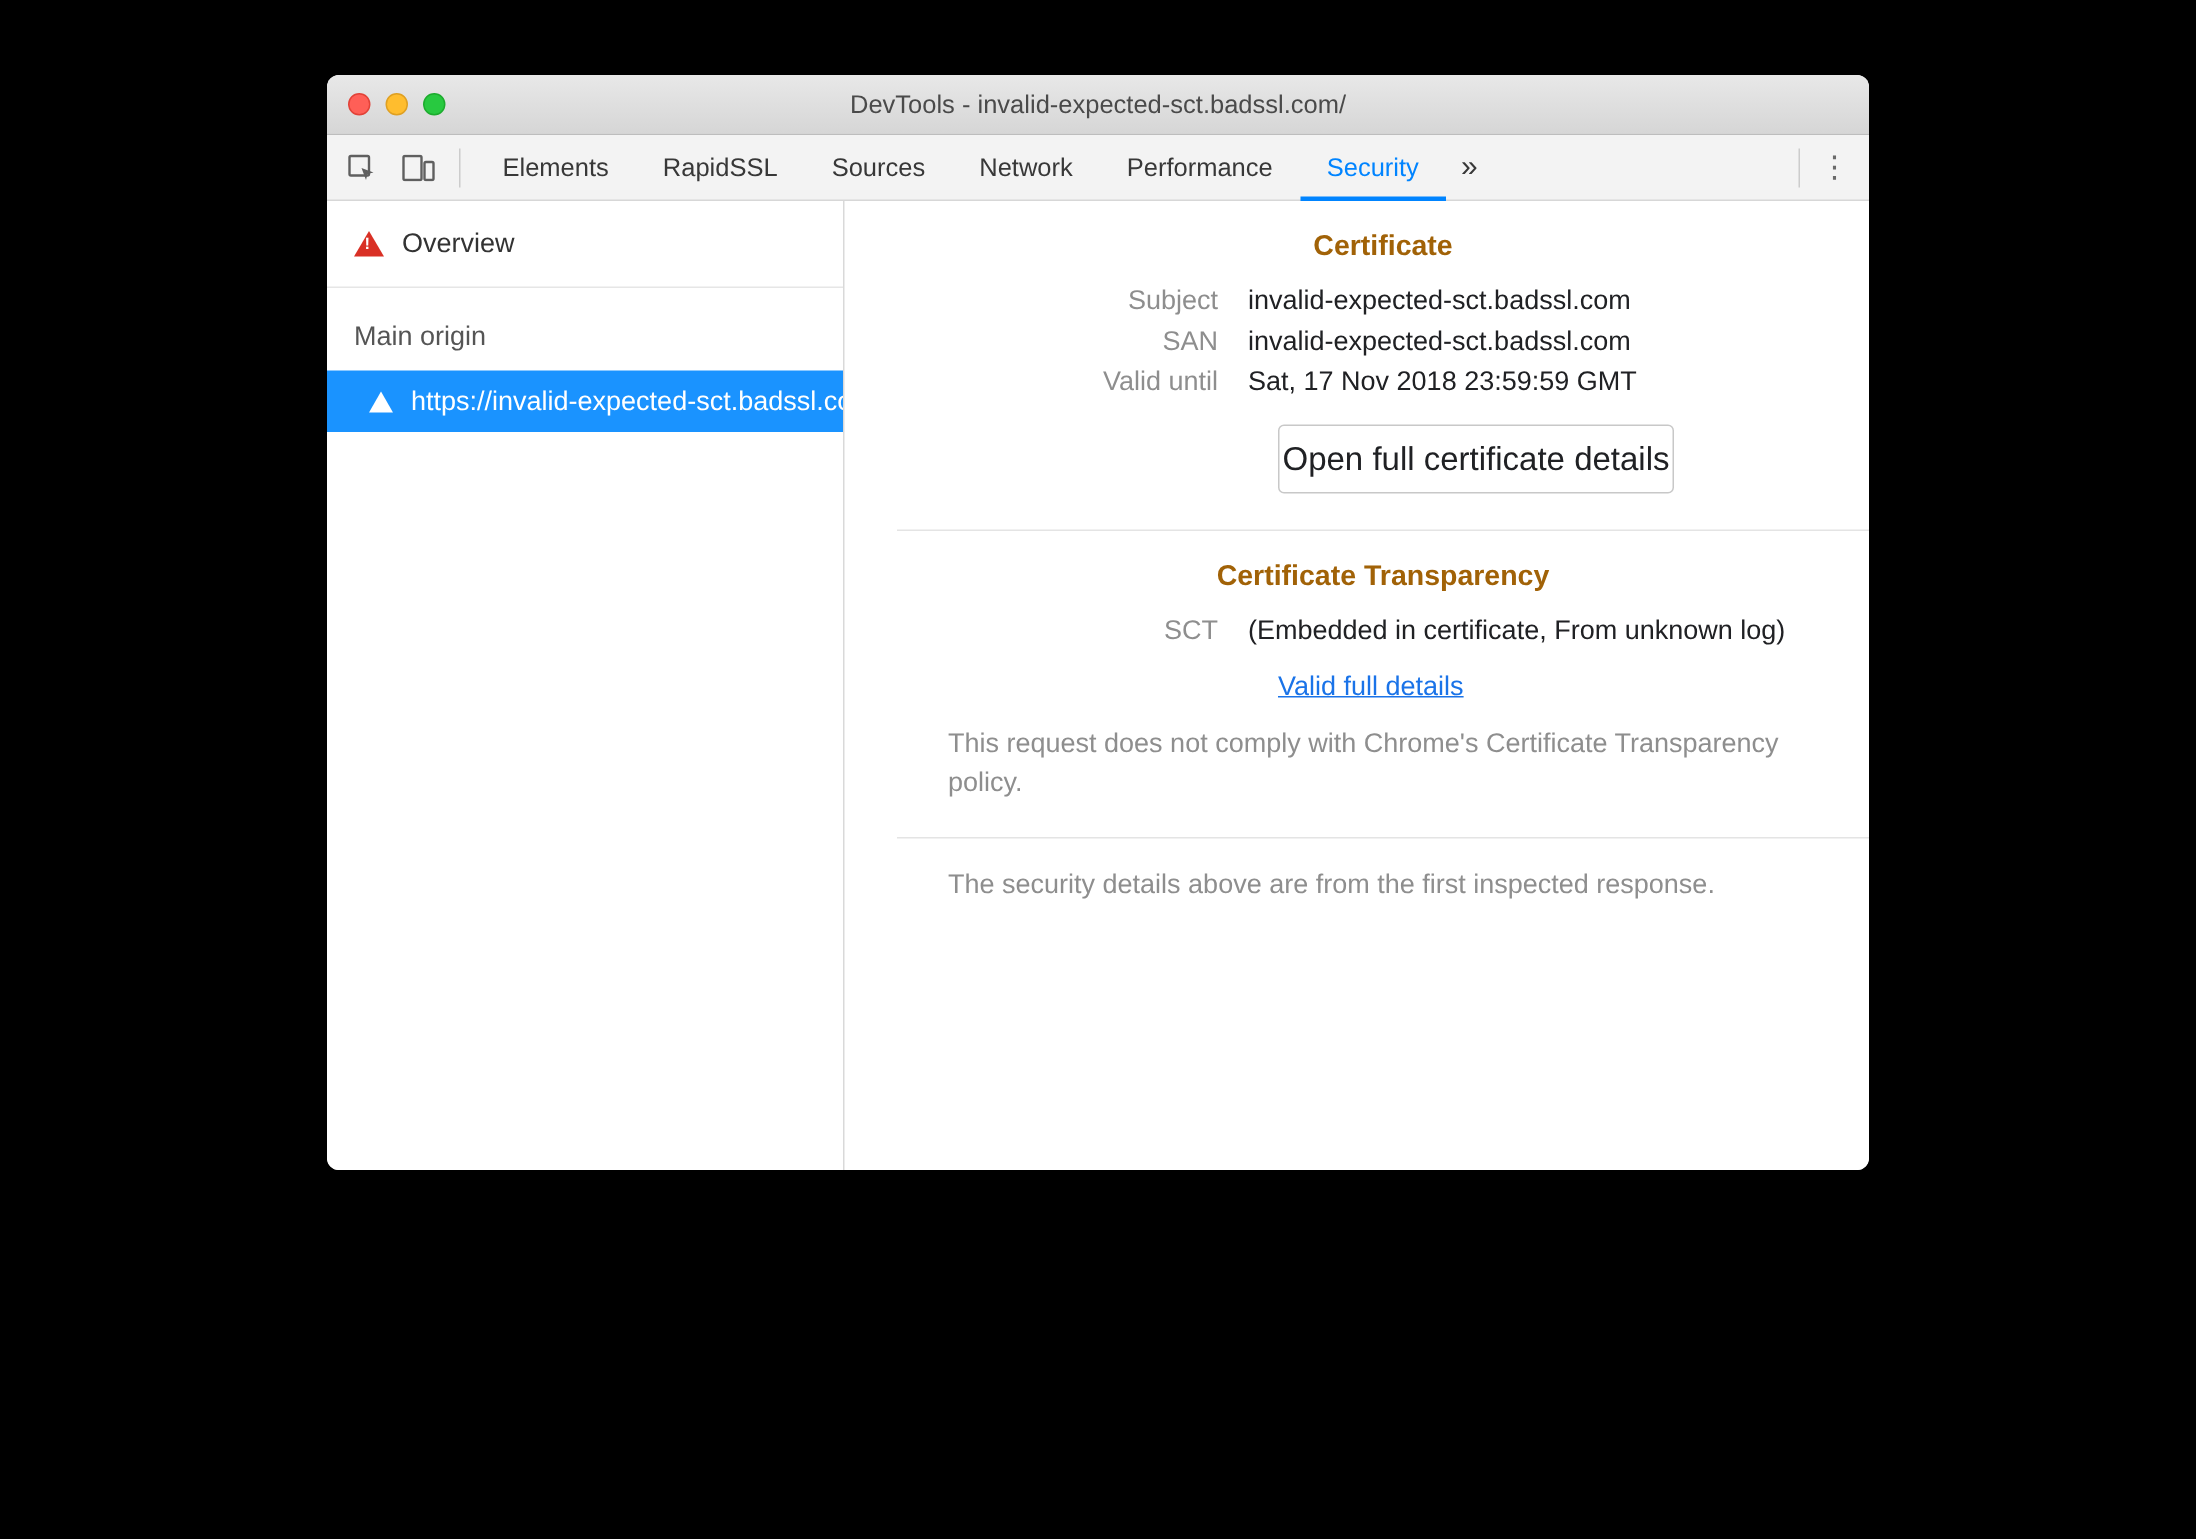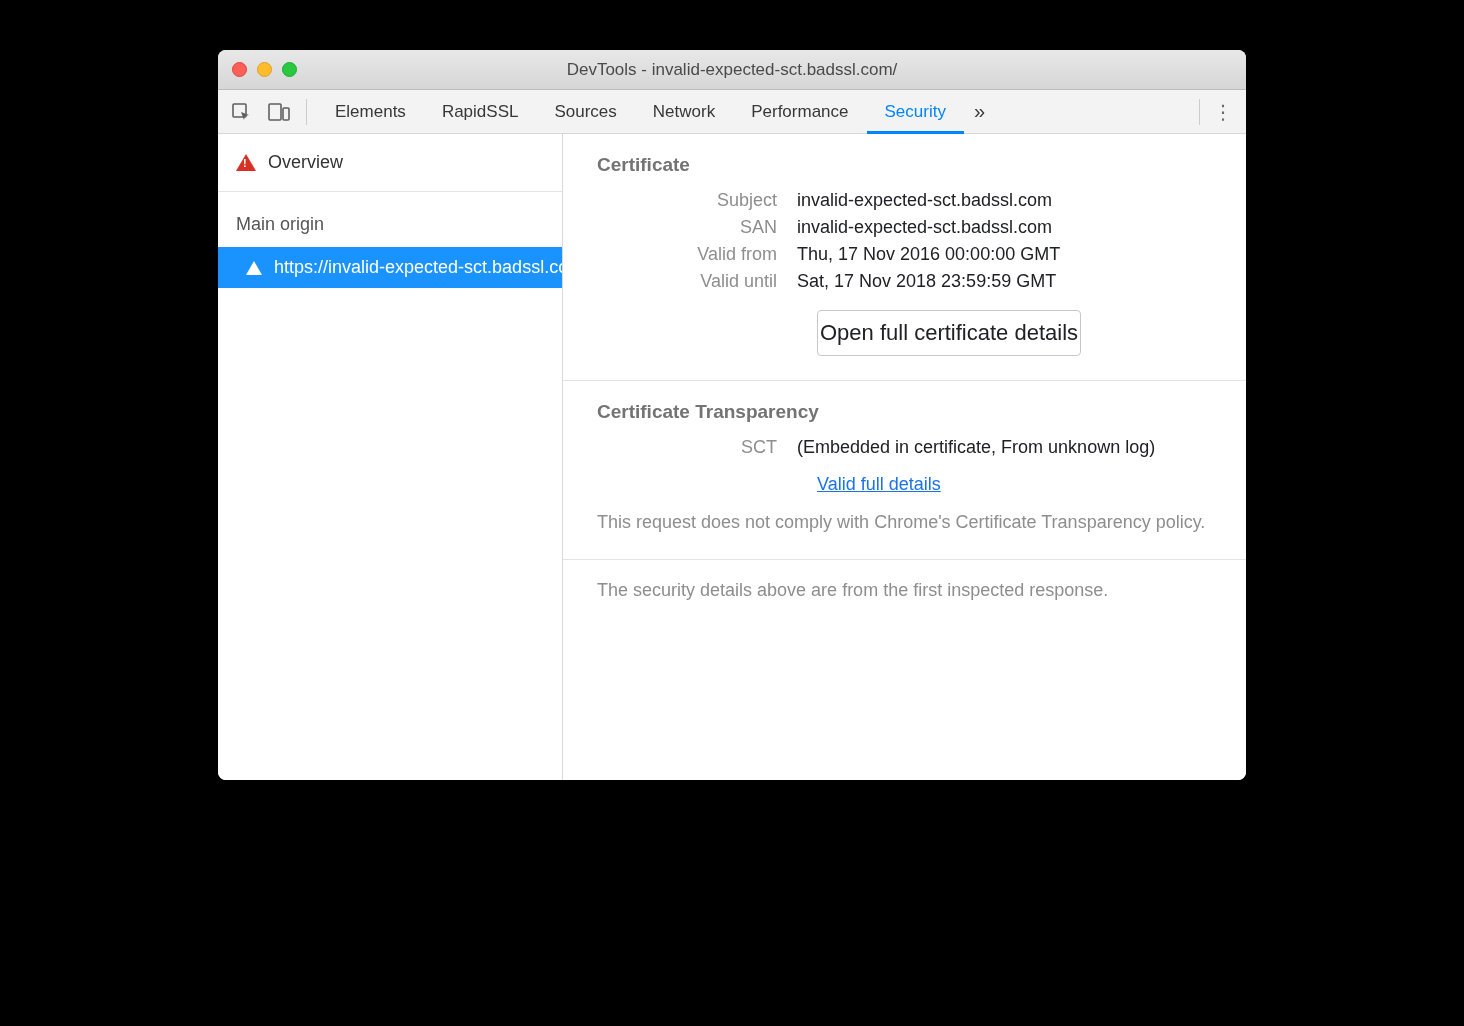--- a/index.html
+++ b/index.html
@@ -88,20 +88,21 @@
     width:34px; height:34px;
     display:flex; align-items:center; justify-content:center;
     color:#6a6a6a; cursor:pointer;
     font-size: 20px;
     letter-spacing: 0;
   }
   .body {
     flex:1;
     display:flex;
     overflow:hidden;
+    gap:35px;
   }
   .sidebar {
     width: 345px;
     border-right: 1px solid #d9d9d9;
     background:#fff;
     display:flex; flex-direction:column;
   }
   .overview {
     display:flex; align-items:center;
     padding: 18px 18px;
@@ -149,22 +150,23 @@
     overflow:auto;
     background:#fff;
   }
   .section{
     padding: 20px 34px 24px 34px;
     border-bottom:1px solid #e4e4e4;
   }
   .sec-title{
     font-size: 19px;
     font-weight: 600;
-    color:#737373;
+    color:#a16207;
     margin-bottom: 14px;
+    text-align: center;
   }
   .kv-row{
     display:flex;
     align-items:baseline;
     margin: 6px 0;
     font-size: 18px;
   }
   .kv-label{
     width: 200px;
     text-align:right;
@@ -263,24 +265,20 @@
         <div class="sec-title">Certificate</div>
         <div class="kv-row">
           <div class="kv-label">Subject</div>
           <div class="kv-value">invalid-expected-sct.badssl.com</div>
         </div>
         <div class="kv-row">
           <div class="kv-label">SAN</div>
           <div class="kv-value">invalid-expected-sct.badssl.com</div>
         </div>
         <div class="kv-row">
-          <div class="kv-label">Valid from</div>
-          <div class="kv-value">Thu, 17 Nov 2016 00:00:00 GMT</div>
-        </div>
-        <div class="kv-row">
           <div class="kv-label">Valid until</div>
           <div class="kv-value">Sat, 17 Nov 2018 23:59:59 GMT</div>
         </div>
         <button class="btn">Open full certificate details</button>
       </div>
 
       <div class="section">
         <div class="sec-title">Certificate Transparency</div>
         <div class="kv-row">
           <div class="kv-label">SCT</div>

